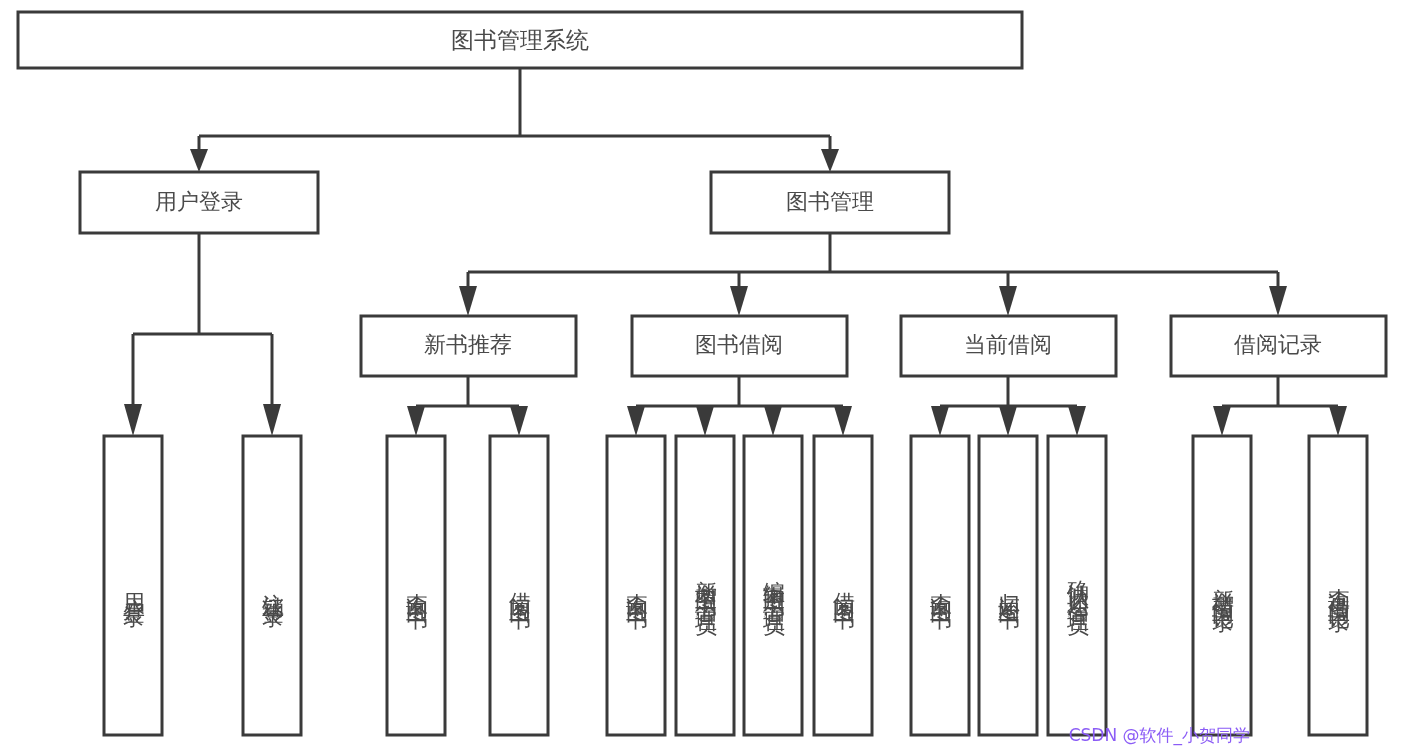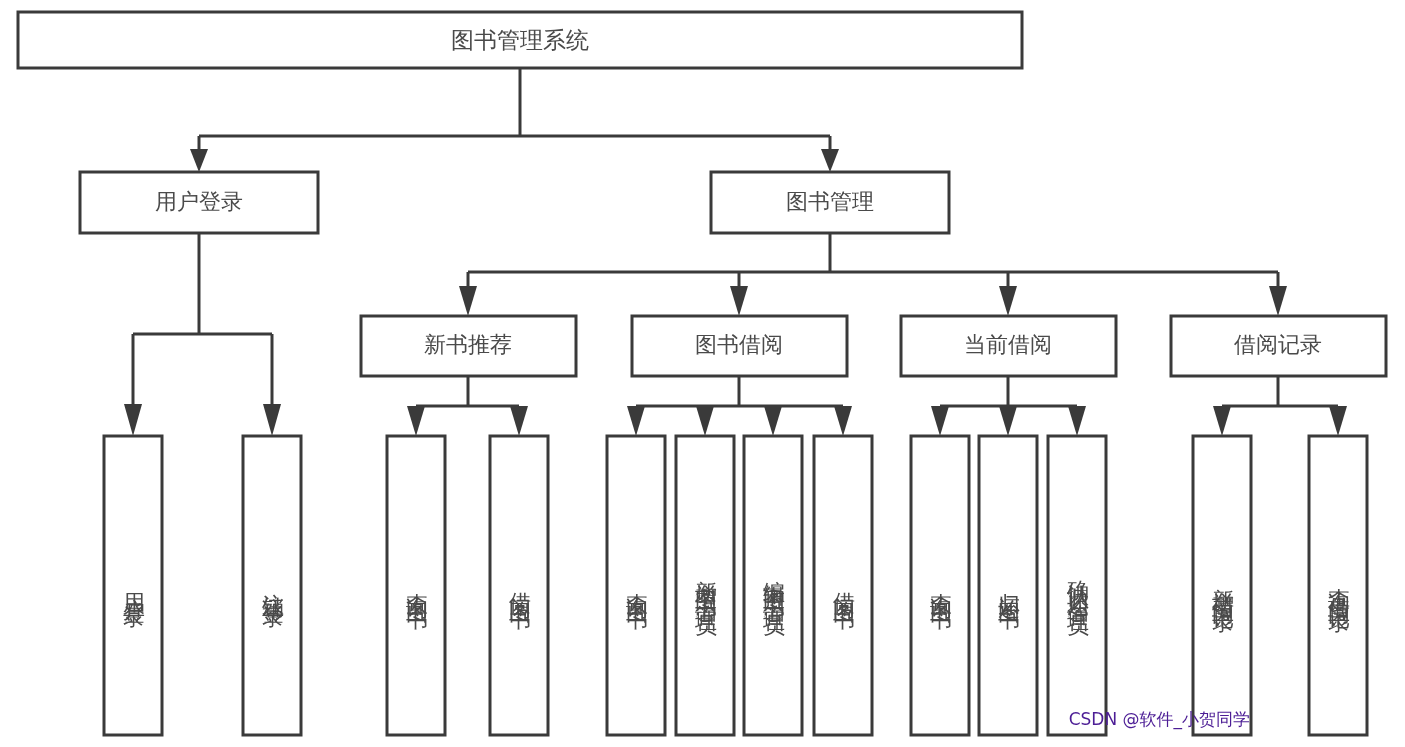--- a/index.html
+++ b/index.html
@@ -19,23 +19,23 @@
     fill:#4a4a4a;
     font-family:"DejaVu Sans","Liberation Sans",sans-serif;
     text-anchor:middle;
     dominant-baseline:middle;
   }
   .label-h{font-size:23px;}
   .label-l2{font-size:22px;}
   .label-v{font-size:22px;letter-spacing:5px;}
   .watermark{
     position:absolute;
-    right:8px;bottom:16px;
+    right:8px;bottom:0;
     font-size:17px;
-    color:#4c1d95;
+    color:#8b5cf6;
     font-family:"DejaVu Sans","Liberation Sans",sans-serif;
     white-space:nowrap;
     user-select:none;
   }
 </style>
 </head>
 <body>
 
 <div id="diagram-root">
 

